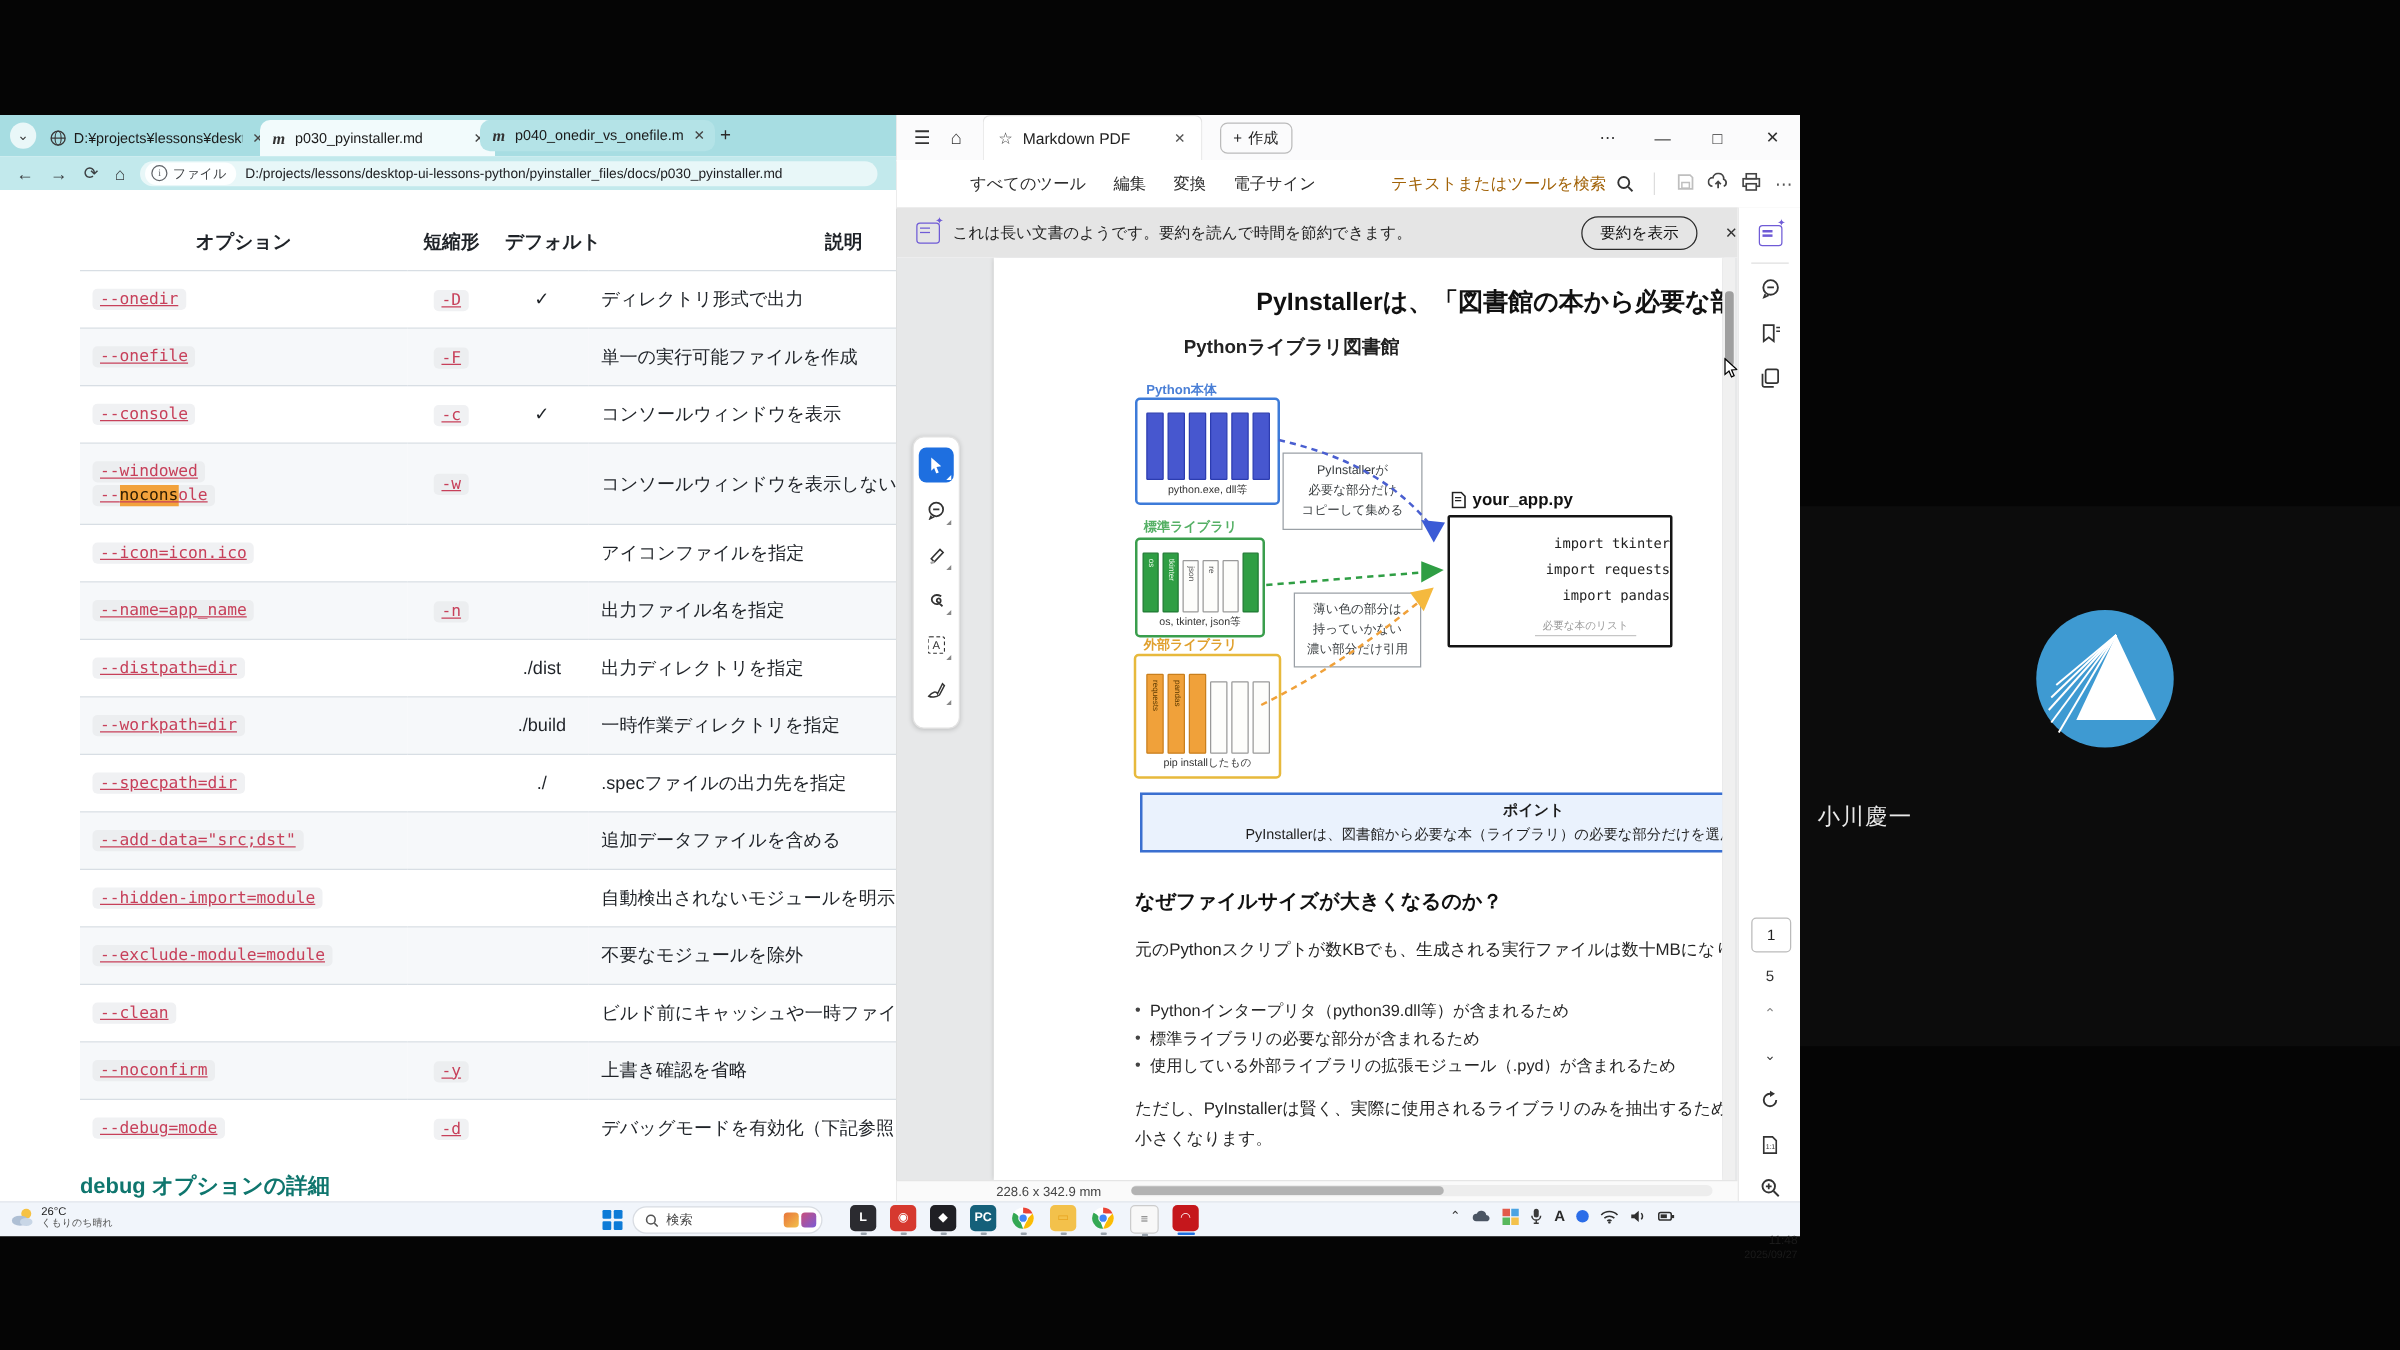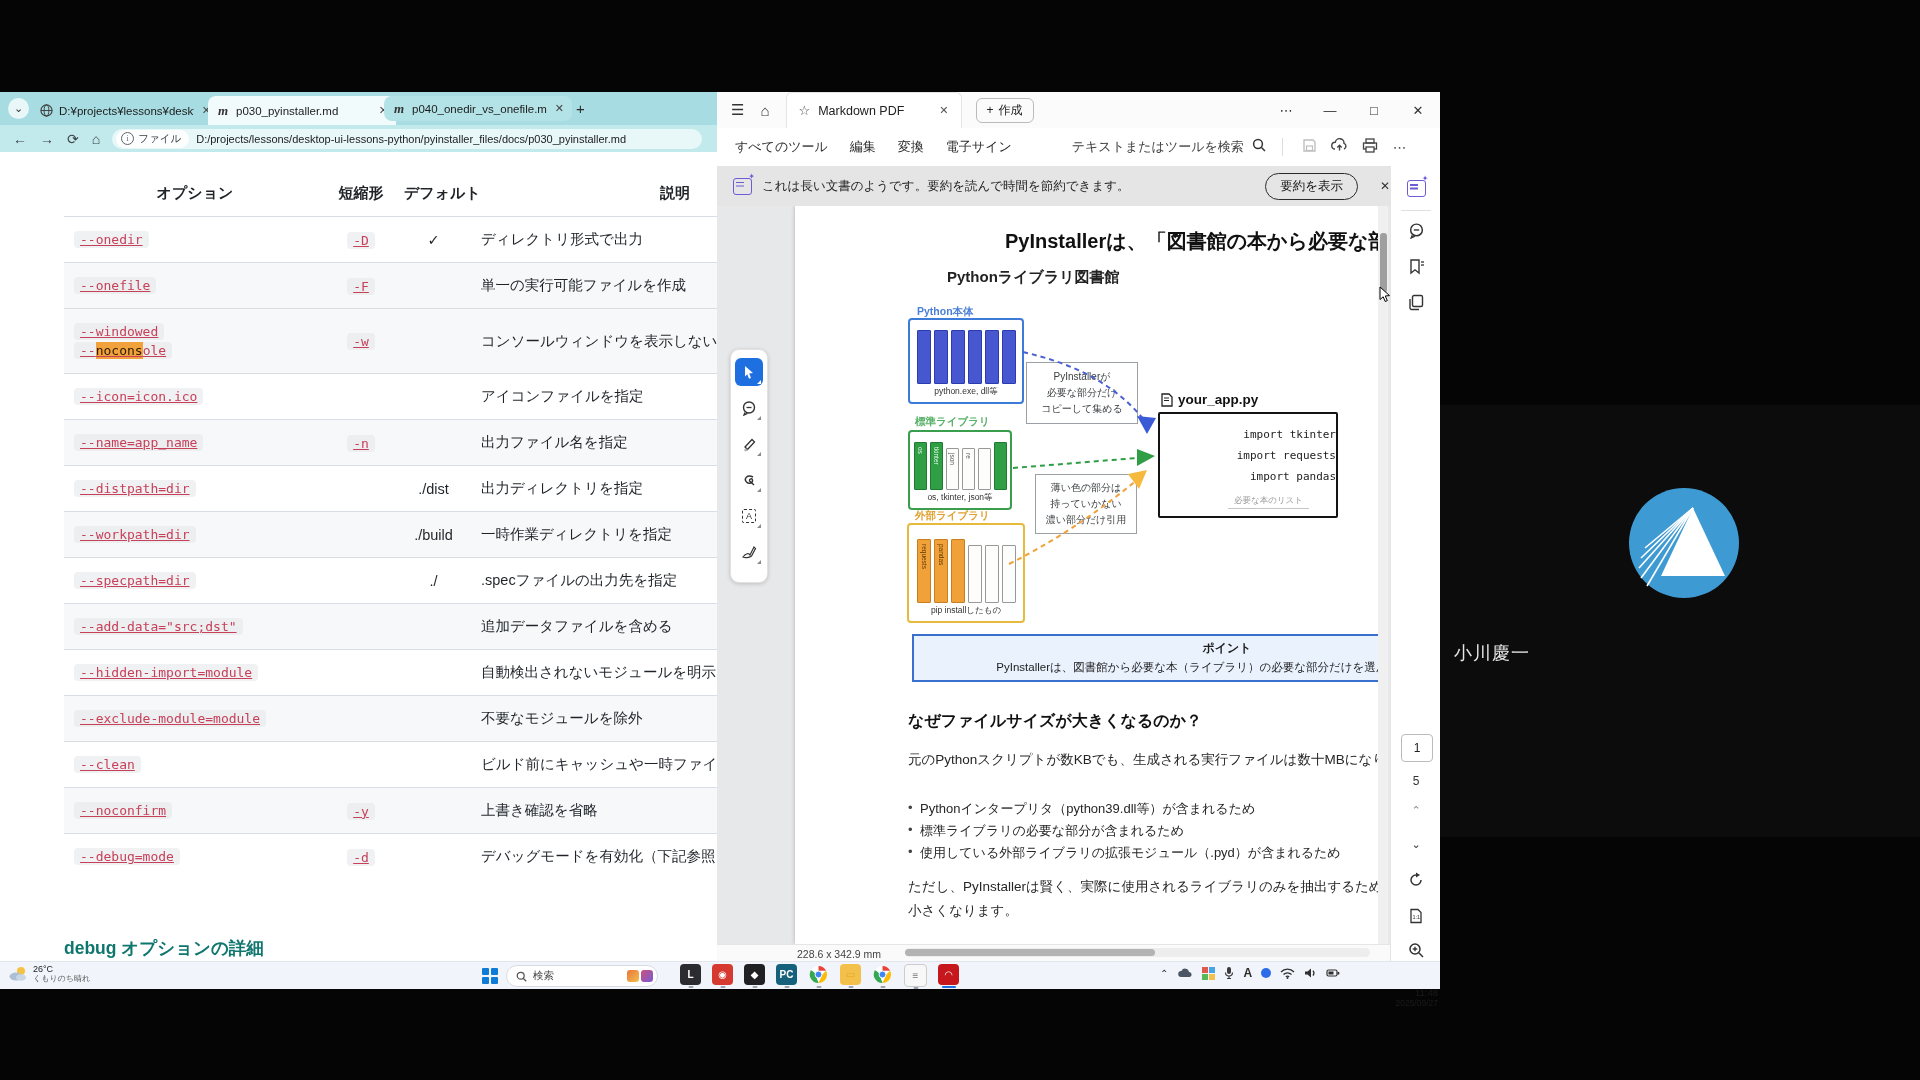--- a/index.html
+++ b/index.html
@@ -55,21 +55,21 @@
   .ac-tab .star{color:#444;margin-right:8px;font-size:13px;}
   .ac-tab .x{margin-left:auto;color:#555;font-size:11px;}
   .ac-create{margin-left:14px;border:1px solid #bbb;border-radius:6px;padding:3px 10px;font-size:12px;color:#222;
     display:flex;align-items:center;gap:5px;}
   .ac-winctl{margin-left:auto;display:flex;align-items:center;gap:0;}
   .ac-winctl span{width:44px;text-align:center;font-size:13px;color:#333;}
   .ac-menubar{position:absolute;left:0;top:36px;width:100%;height:38px;background:#fff;border-bottom:1px solid #ececec;
     display:flex;align-items:center;font-size:13px;color:#2d2d2d;}
   .ac-menubar .mitem{margin-left:22px;white-space:nowrap;}
   .ac-menubar .mitem:first-child{margin-left:18px;}
-  .ac-search{margin-left:60px;display:flex;gap:8px;color:#404040;white-space:nowrap;}
+  .ac-search{margin-left:60px;display:flex;align-items:center;gap:8px;color:#a16207;white-space:nowrap;}
   .ac-divider{width:1px;height:18px;background:#ddd;margin:0 12px 0 16px;}
   .ac-toolico{width:30px;text-align:center;color:#555;font-size:14px;}
   .ac-notif{position:absolute;left:0;top:74px;width:673px;height:40px;background:#e5e5e5;display:flex;align-items:center;
     font-size:12.5px;color:#222;}
   .ai-ico{width:17px;height:15px;border:1.6px solid #6f5bd6;border-radius:3px;position:relative;margin:0 10px 0 16px;flex:0 0 auto;}
   .ai-ico:before{content:"";position:absolute;left:2px;top:3px;width:8px;height:1.6px;background:#6f5bd6;box-shadow:0 3.5px 0 #6f5bd6;}
   .ai-ico:after{content:"✦";position:absolute;right:-4px;top:-7px;font-size:8px;color:#6f5bd6;}
   .ac-notif .pill{margin-left:auto;border:1.6px solid #2b2b2b;border-radius:14px;padding:4px 14px;font-size:12.5px;
     color:#111;background:transparent;white-space:nowrap;}
   .ac-notif .nx{margin:0 0 0 22px;color:#333;font-size:12px;}
@@ -228,20 +228,28 @@
               <td>ディレクトリ形式で出力</td>
             </tr>
             <tr class="striped">
               <td>
                 <div class="optline"><code class="opt">--onefile</code></div>
               </td>
               <td style="text-align: center;"><code class="opt">-F</code></td>
               <td class="defcell" style="text-align: center;"></td>
               <td>単一の実行可能ファイルを作成</td>
             </tr>
+            <tr>
+              <td>
+                <div class="optline"><code class="opt">--console</code></div>
+              </td>
+              <td style="text-align: center;"><code class="opt">-c</code></td>
+              <td class="defcell" style="text-align: center;">✓</td>
+              <td>コンソールウィンドウを表示</td>
+            </tr>
             <tr class="striped">
               <td>
                 <div class="optline"><code class="opt">--windowed</code></div>
                 <div class="optline"><code class="opt">--<span class="hl">nocons</span>ole</code></div>
               </td>
               <td style="text-align: center;"><code class="opt">-w</code></td>
               <td class="defcell" style="text-align: center;"></td>
               <td>コンソールウィンドウを表示しない</td>
             </tr>
             <tr>
@@ -353,21 +361,21 @@
       </div>
       <div class="ac-winctl">
         <span>⋯</span>
         <span>—</span>
         <span>□</span>
         <span>✕</span>
       </div>
     </div>
 
     <div class="ac-menubar">
-      <span id="ac-menu-host" style="display:flex;">
+      <span id="ac-menu-host" style="display:flex;margin-left:41px;">
           <span class="mitem">すべてのツール</span>
           <span class="mitem">編集</span>
           <span class="mitem">変換</span>
           <span class="mitem">電子サイン</span>
         </span>
       <span class="ac-search">
         <span>テキストまたはツールを検索</span>
         <svg width="14" height="14" viewBox="0 0 14 14">
           <circle cx="6" cy="6" r="4.4" fill="none" stroke="#333" stroke-width="1.5"></circle>
           <line x1="9.5" y1="9.5" x2="13" y2="13" stroke="#333" stroke-width="1.5"></line>

